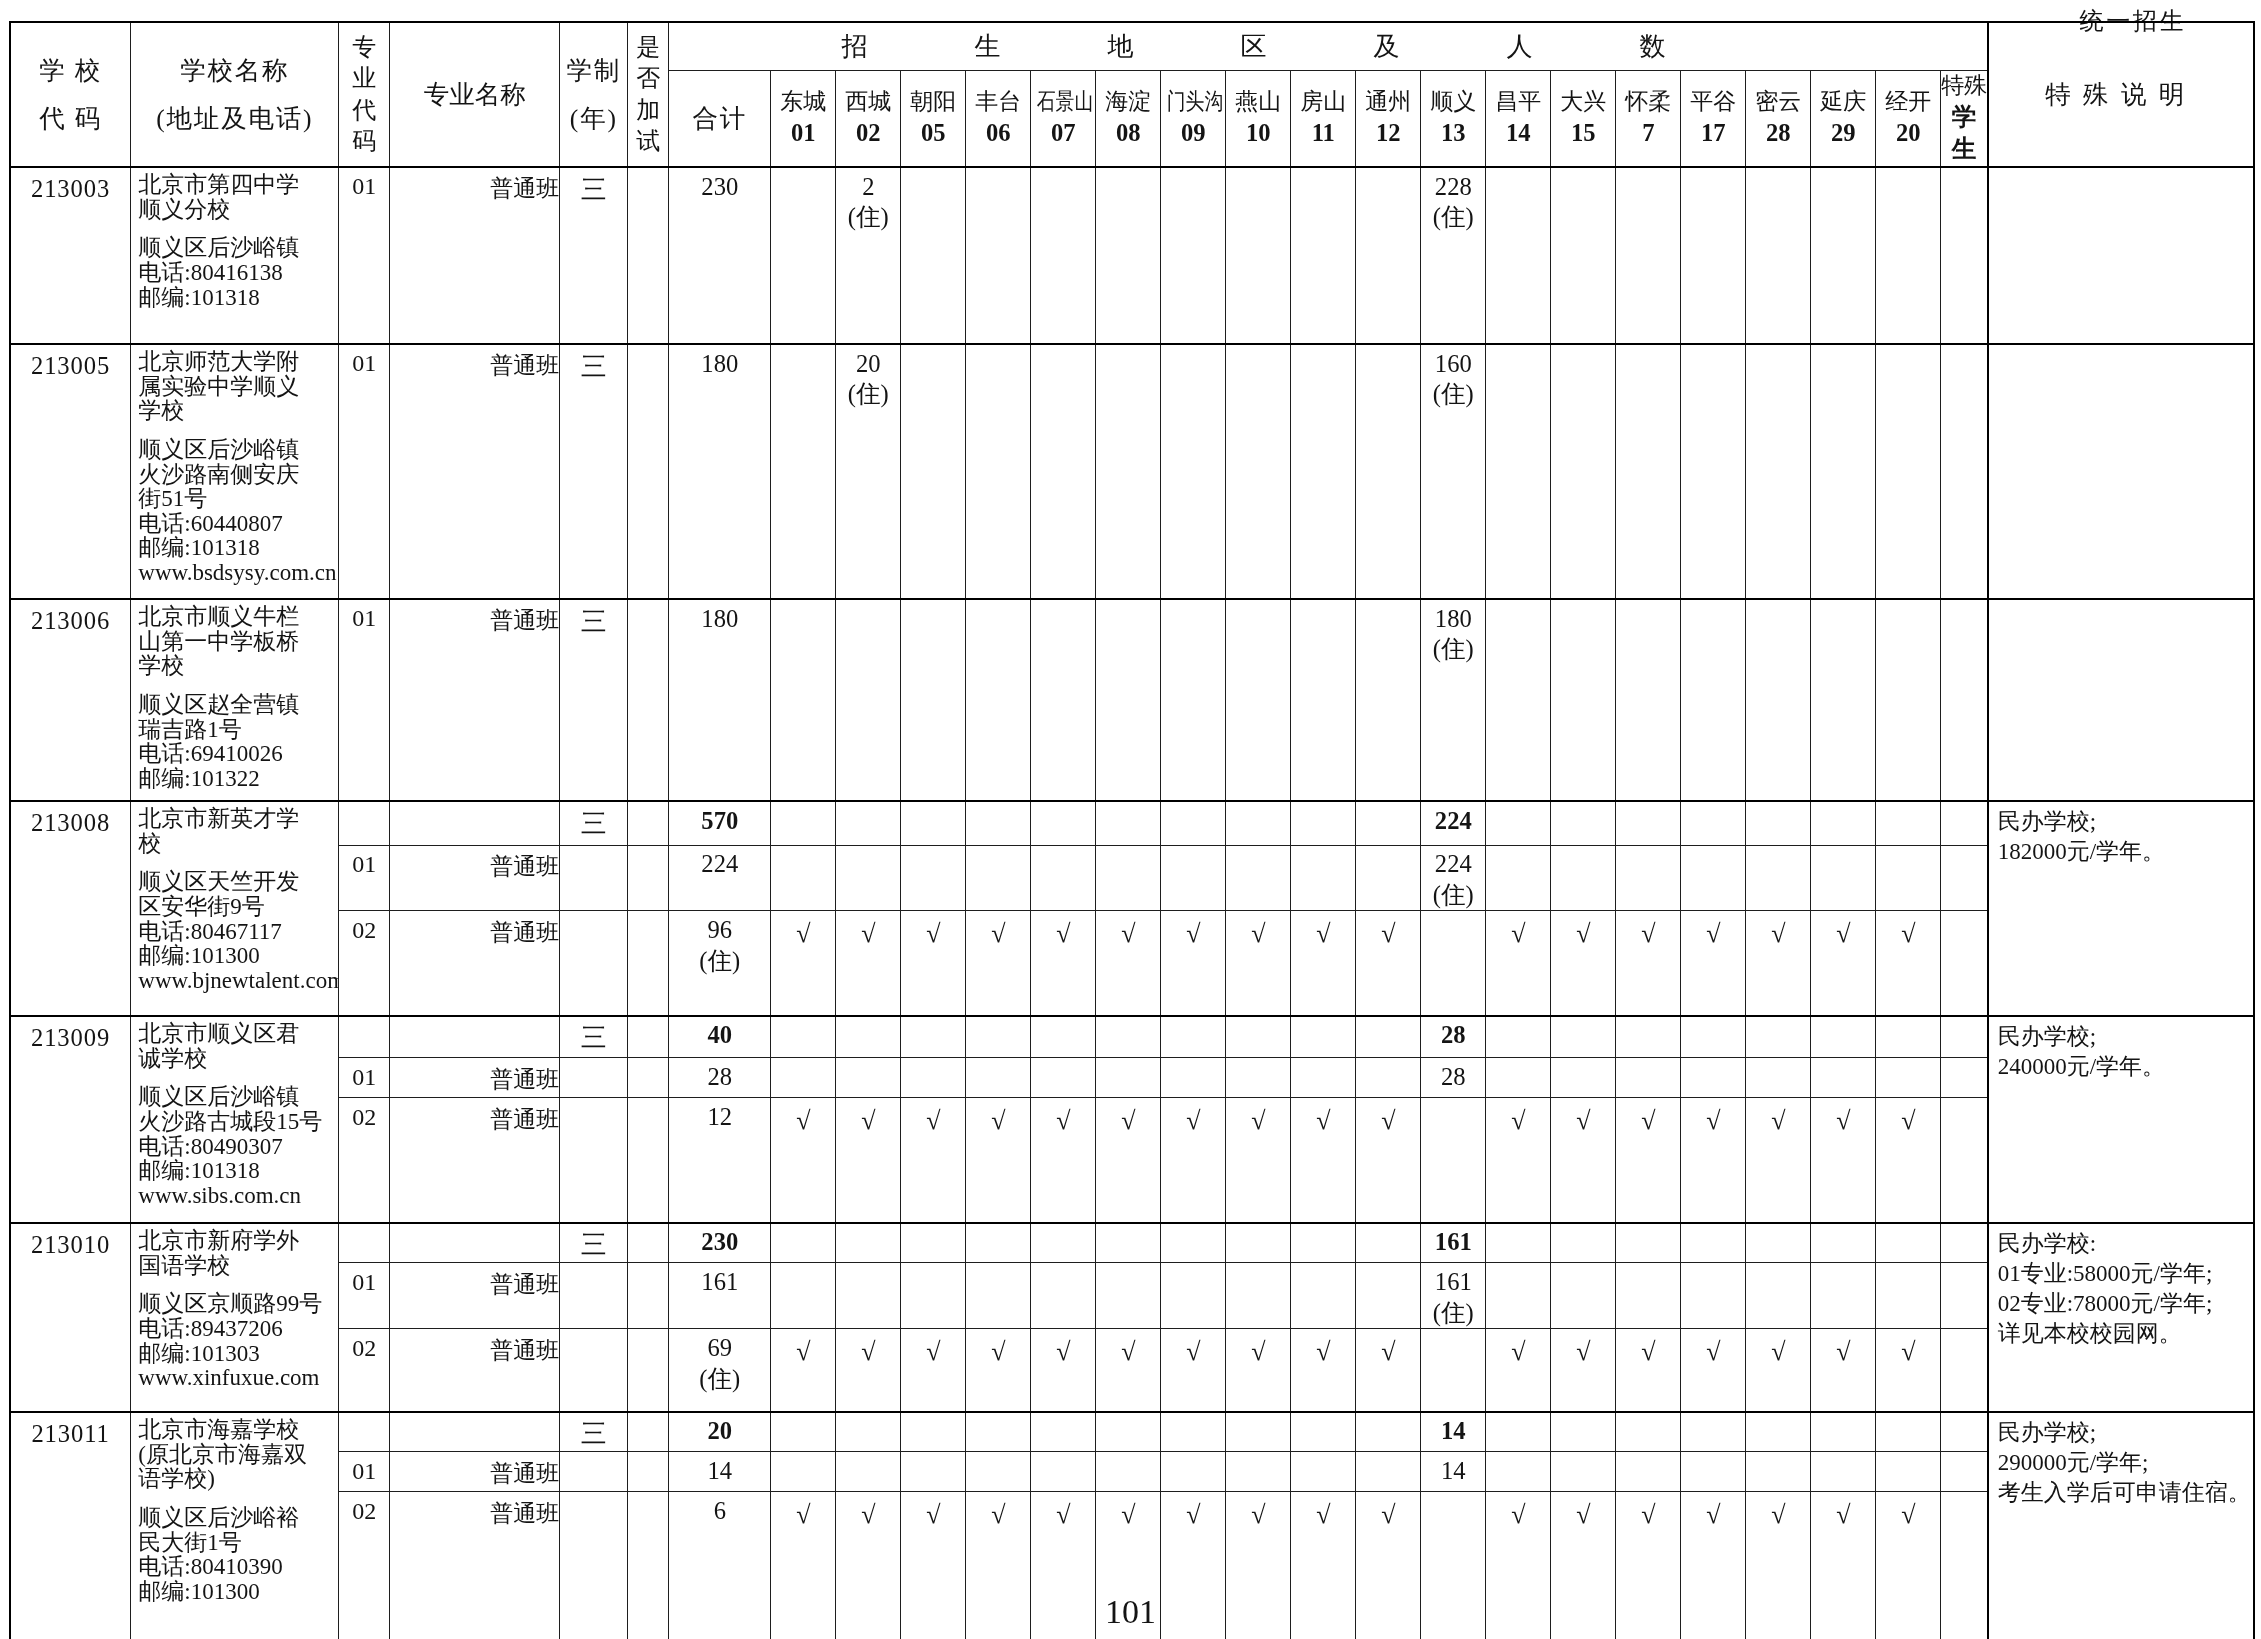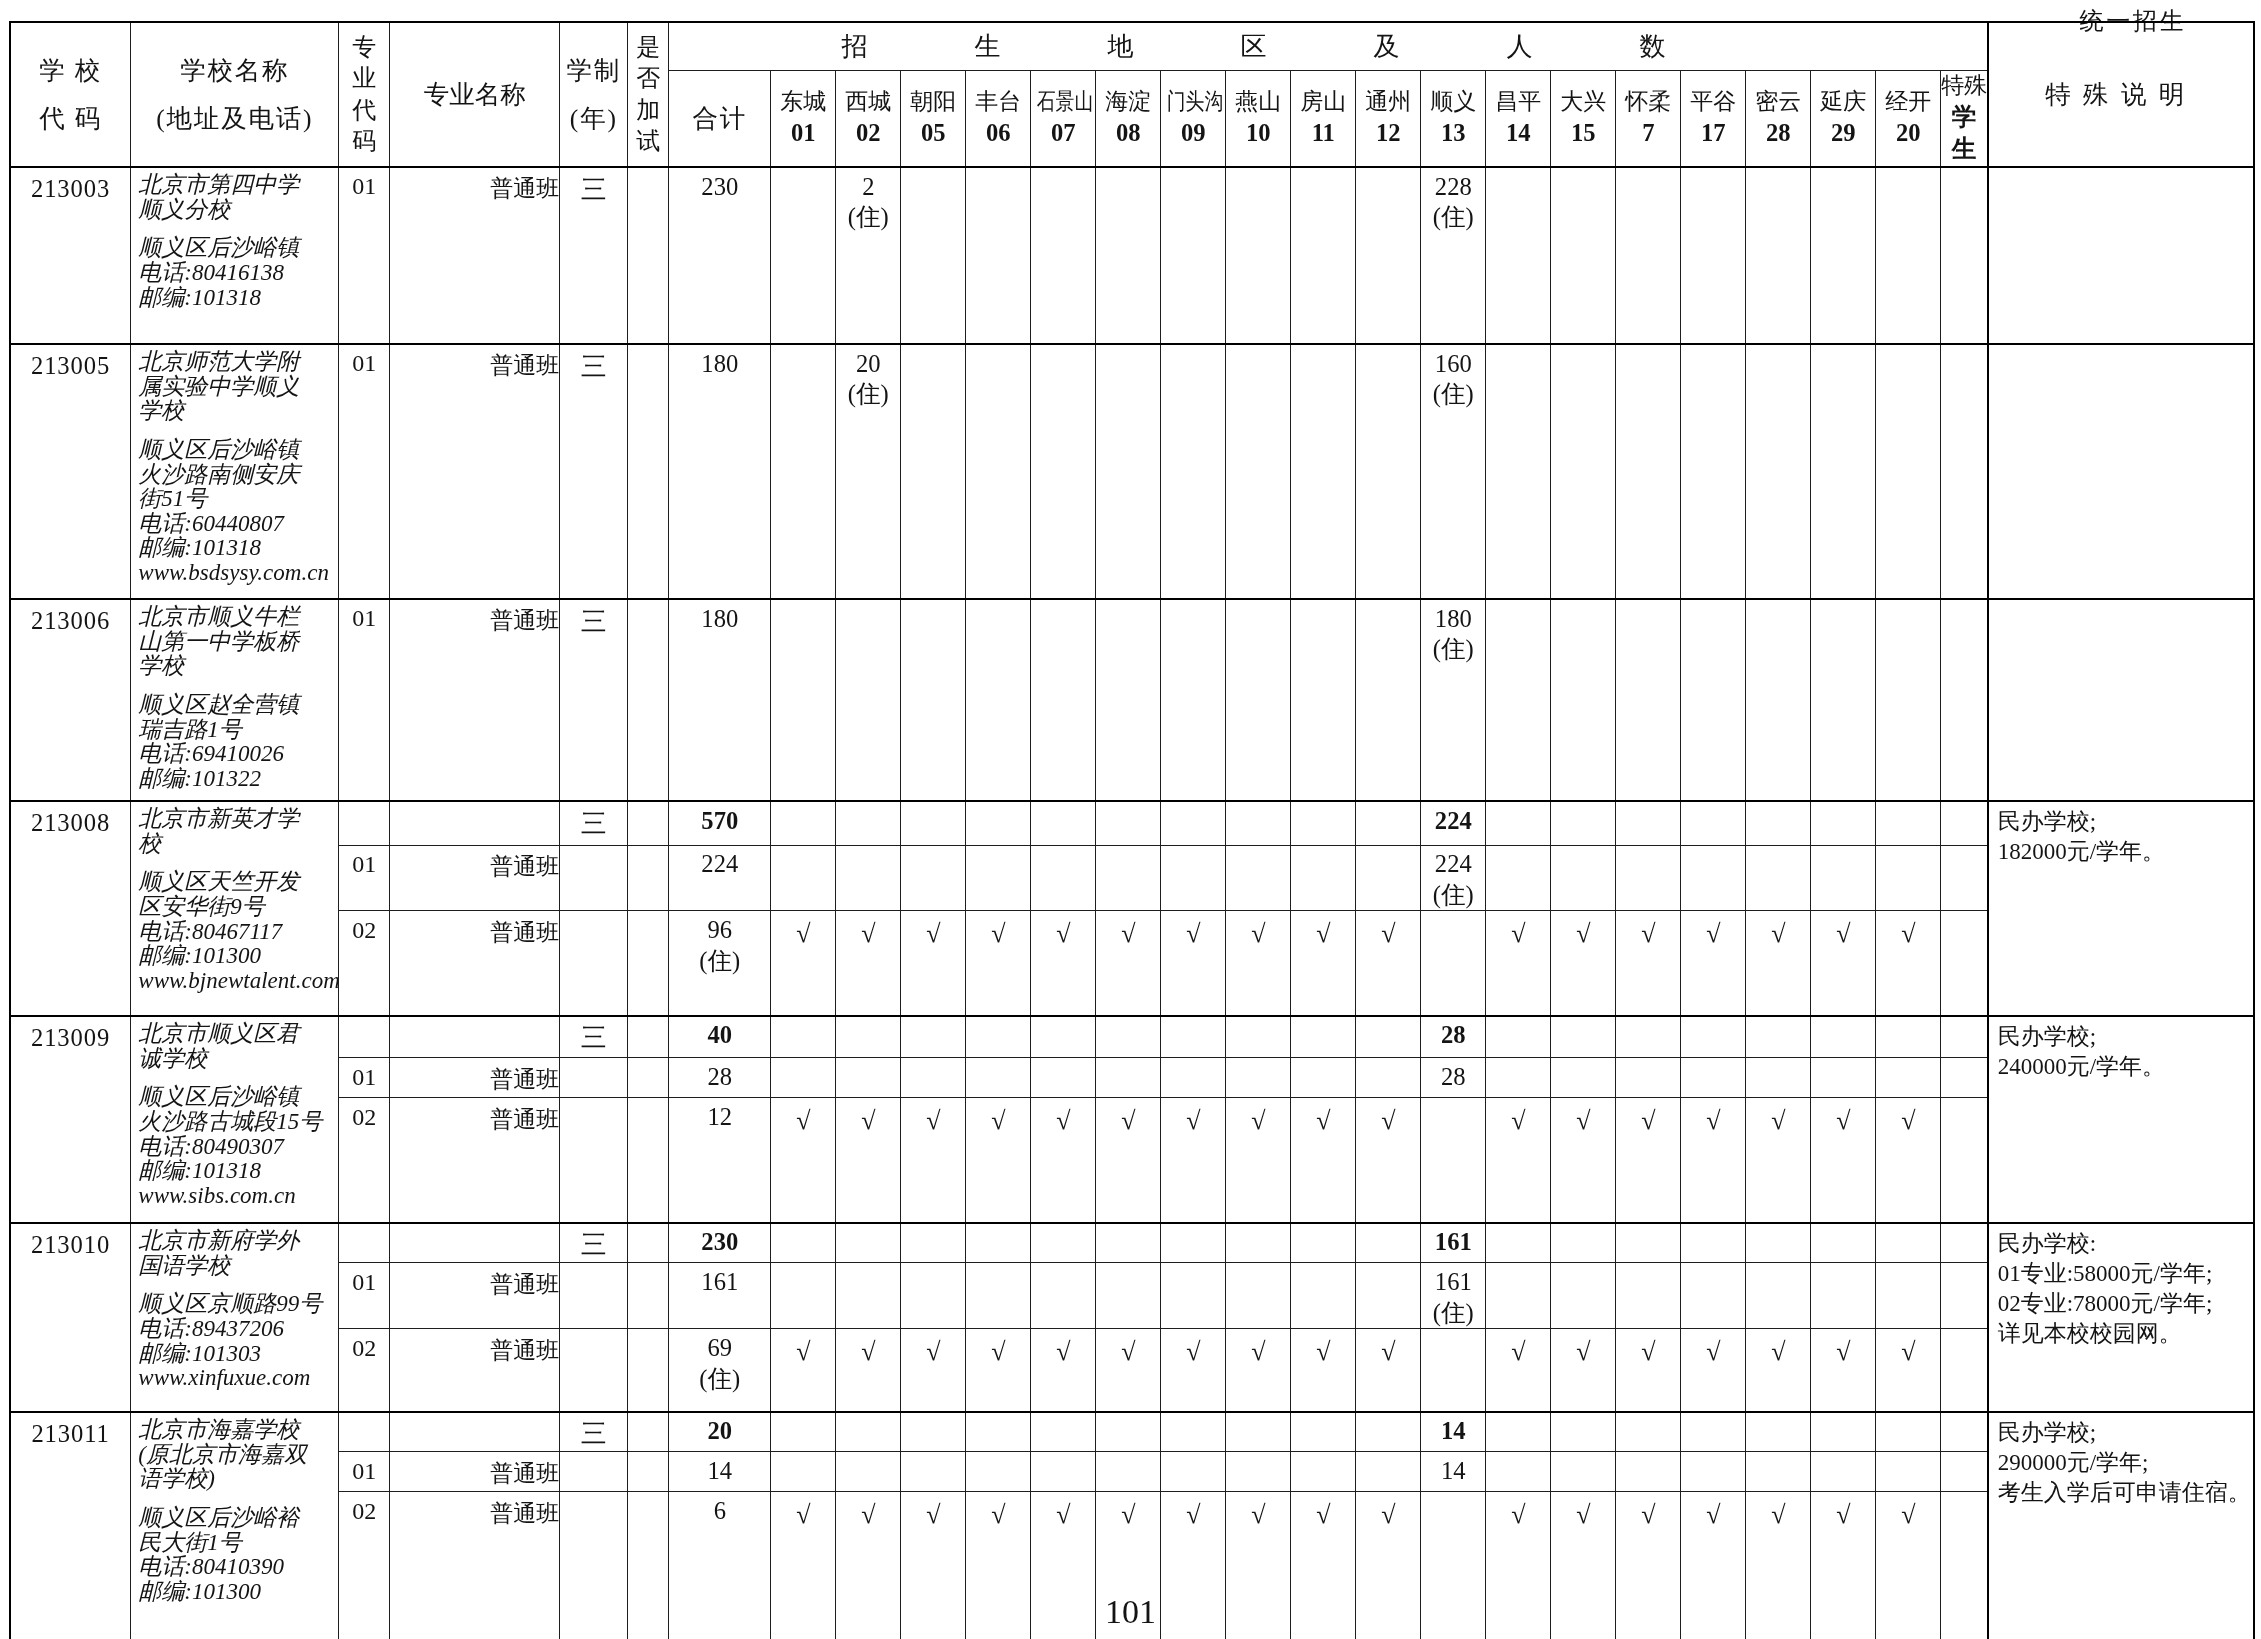--- a/index.html
+++ b/index.html
@@ -33,21 +33,21 @@
     width:26px; margin:0 auto; word-break:break-all;
     line-height:1.3; font-size:24px; text-align:center;
   }
   .dname { font-size:23px; line-height:1.25; white-space:nowrap; }
   .dname.narrow { transform:scaleX(0.82); transform-origin:50% 50%; }
   .dcode { font-size:24.6px; font-weight:bold; line-height:1.3; }
   .total-h { font-size:25.5px; letter-spacing:1.8px; }
   .notes-h { letter-spacing:12.3px; border-left:2.6px solid #000 !important; }
   tbody tr.section-start td { border-top:2.6px solid #000; }
   td.code { text-align:center; padding-top:7px; font-size:24.6px; letter-spacing:0.9px; }
-  td.info { padding:5.3px 1.8px 0 7px;font-style:italic; }
+  td.info { padding:5.3px 1.8px 0 7px; }
   .sname, .saddr { white-space:pre; font-size:23px; line-height:24.6px; }
   .saddr { margin-top:14px; }
   td.mcode { text-align:center; padding-top:5.3px; font-size:24px; }
   td.mname { padding:5.3px 0 0 10.5px; font-size:23px;text-align:right; }
   td.years { text-align:center; padding-top:3.5px; font-size:26px; }
   td.total, td.dist { text-align:center; padding-top:3.5px; font-size:24.6px; line-height:1.25; white-space:pre-line; }
   td.chk { font-size:26px; padding-top:7px; }
   td.b { font-weight:bold; }
   td.note { padding:5.3px 1.8px 0 8.8px; white-space:pre-line; font-size:23px; line-height:1.3; border-left:2.6px solid #000; }
   .page-number {

